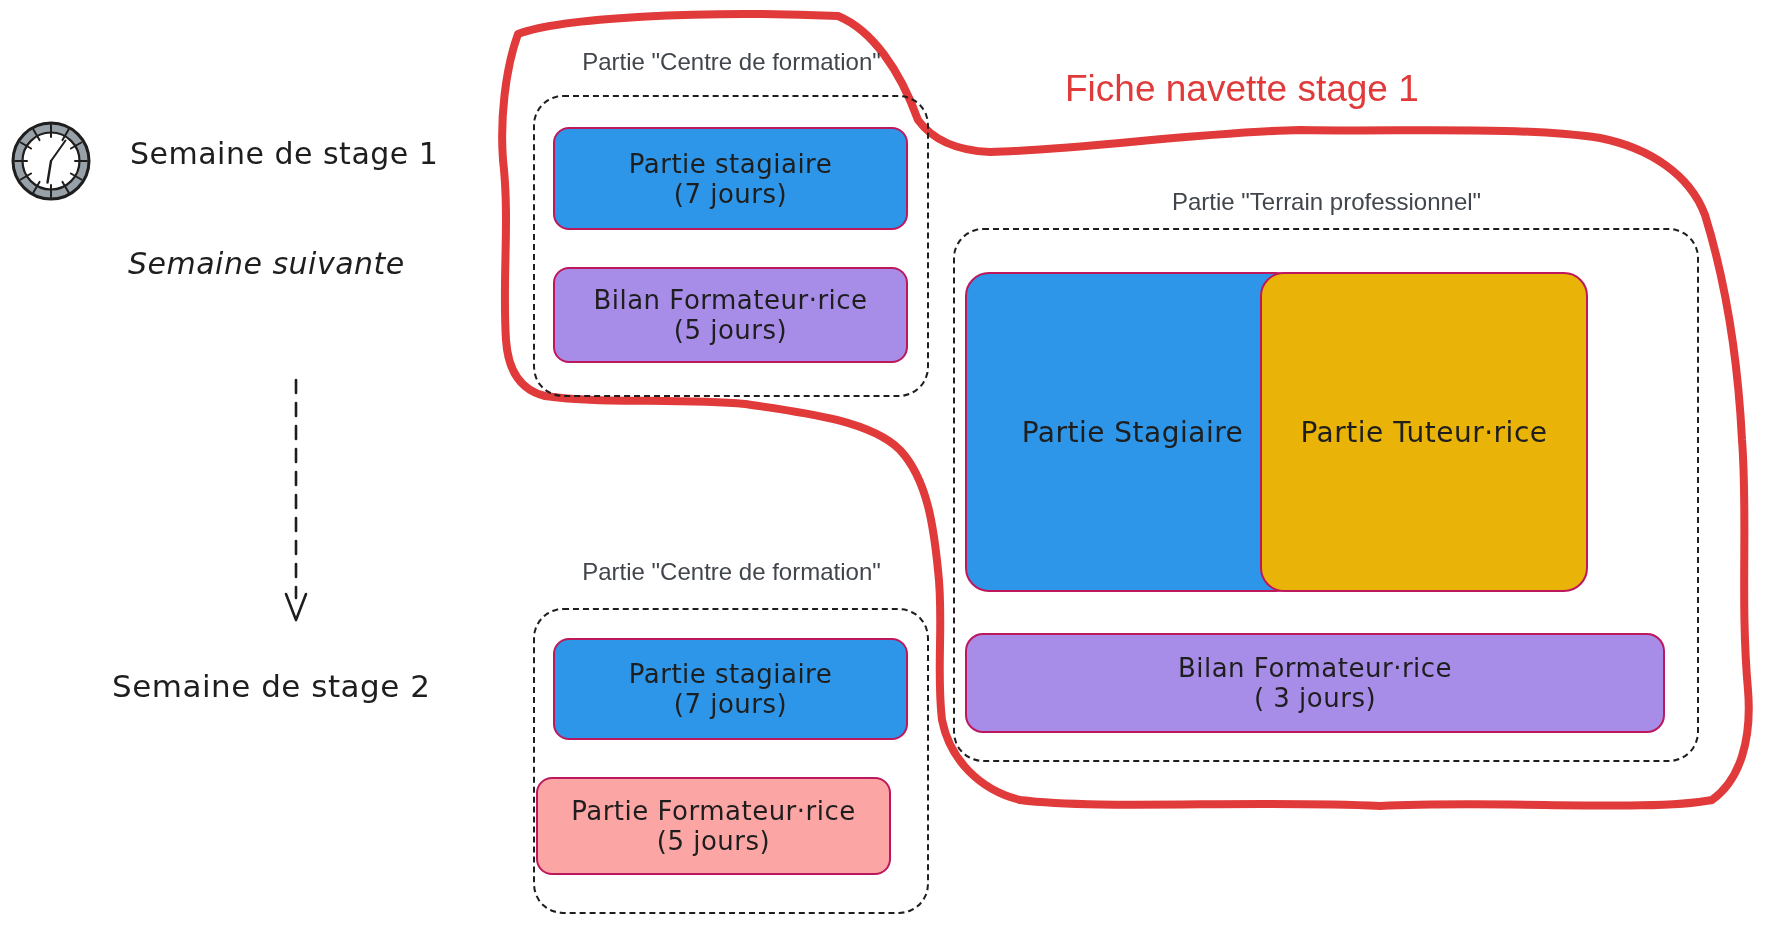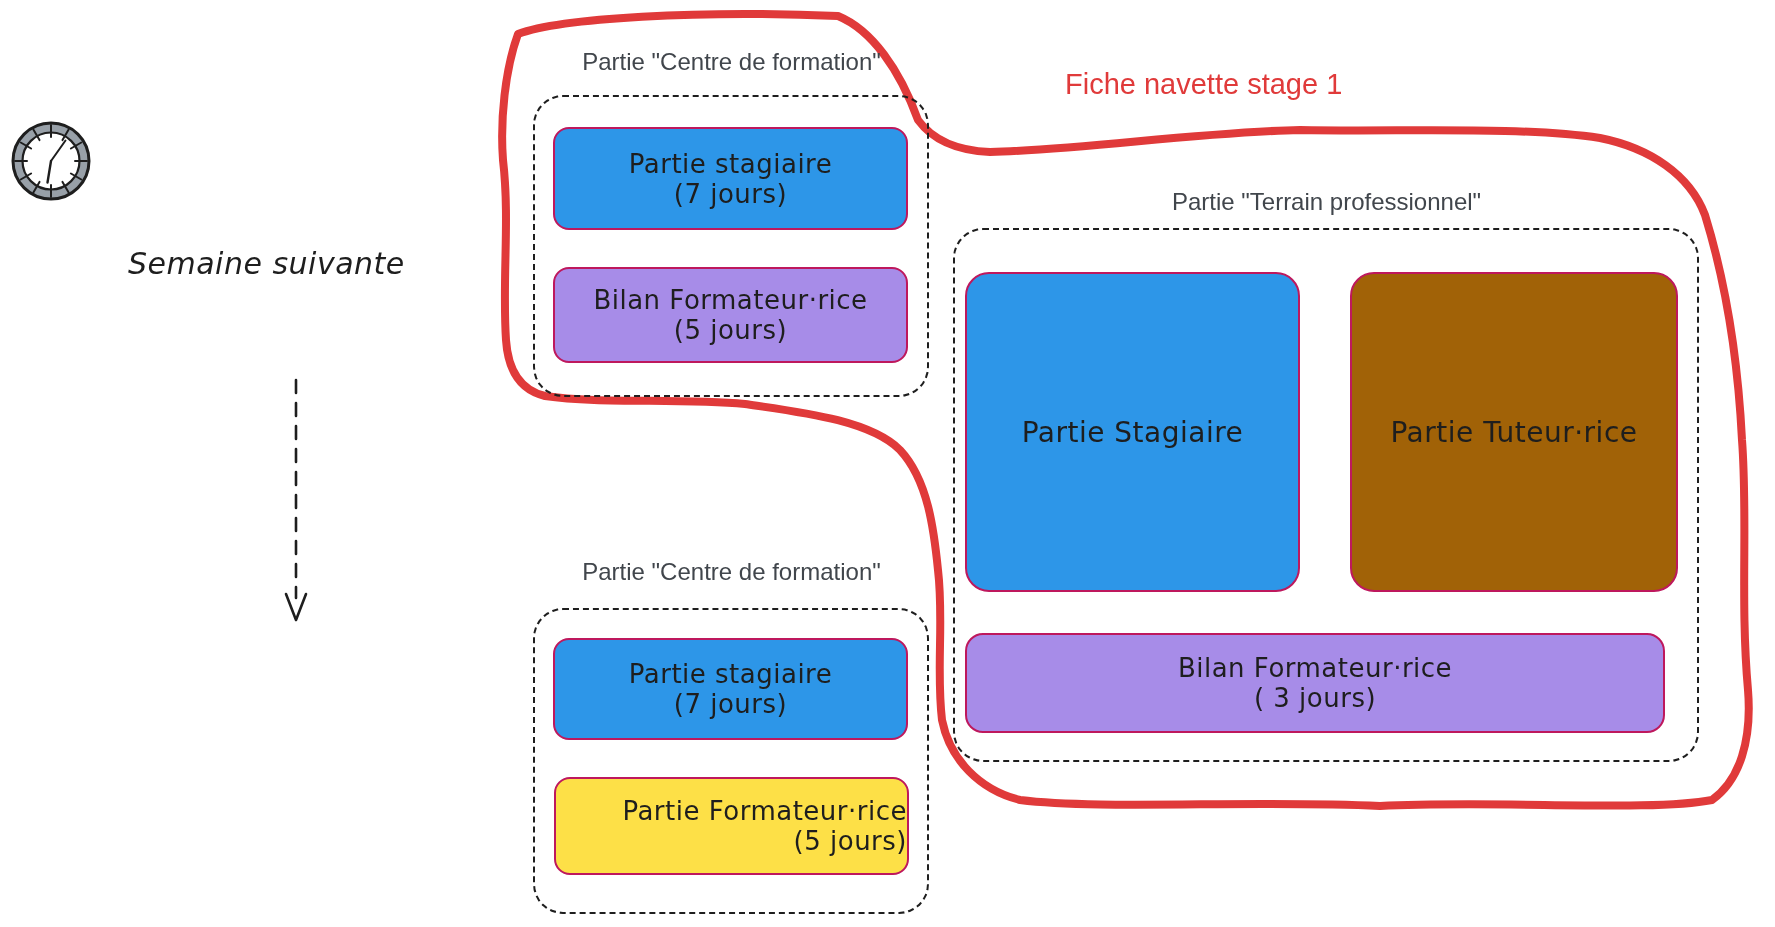--- a/index.html
+++ b/index.html
@@ -34,21 +34,21 @@
   
   .box{
     border:2px solid #be185d;
     display:flex;flex-direction:column;align-items:center;justify-content:center;
     text-align:center;
   }
   .small-box{border-radius:16px;font-size:26px;}
   .big-box{border-radius:24px;font-size:28px;}
   .wide-box{border-radius:18px;font-size:26px;}
   .title{
-    font-size:29px;
+    font-size:37px;
     white-space:nowrap;
     font-weight:400;
   }
 </style>
 </head>
 <body>
 
 <div id="canvas">
 
   <svg class="abs" style="left:0;top:0;" width="1775" height="927" viewBox="0 0 1775 927">
@@ -90,30 +90,32 @@
       <line x1="9" y1="47" x2="21" y2="47"></line>
       <line x1="14.7" y1="28.5" x2="25.1" y2="34.5"></line>
       <line x1="27.5" y1="15.7" x2="33.5" y2="26.1"></line>
     </g>
     <g stroke="#1e1e1e" stroke-linecap="round" fill="none">
       <line x1="45" y1="47" x2="59.5" y2="26.5" stroke-width="2"></line>
       <line x1="45" y1="47" x2="41.5" y2="68.5" stroke-width="2.4"></line>
     </g>
   </svg>
 
+  <div class="abs hand timeline-text" style="left:130px;top:134px;">Semaine de stage 1</div>
 
   <div class="abs hand timeline-text" style="left:128px;top:244px;font-style:italic;">
     <div>Semaine suivante</div>
   </div>
 
   <svg class="abs" style="left:278px;top:376px;" width="36" height="250" viewBox="0 0 36 250">
     <line x1="18" y1="4" x2="18" y2="222" stroke="#1e1e1e" stroke-width="2.6" stroke-dasharray="13 10" stroke-linecap="round"></line>
     <path d="M 8 218 L 18 244 L 28 218" fill="none" stroke="#1e1e1e" stroke-width="2.6" stroke-linecap="round" stroke-linejoin="round"></path>
   </svg>
 
+  <div class="abs hand timeline-text" style="left:112px;top:666px;font-size:31px;">Semaine de stage 2</div>
 
   <div class="abs title" style="left: 1065px; top: 68px; color: rgb(224, 58, 58);">Fiche navette stage 1</div>
 
   <div class="abs group-label" style="left:533px;top:48px;width:397px;">Partie "Centre de formation"</div>
 
   <div class="abs group" style="left:533px;top:95px;width:392px;height:298px;"></div>
 
   <div class="abs box small-box hand" style="left: 553px; top: 127px; width: 351px; height: 99px; background-color: rgb(45, 150, 232);">
     <span>Partie stagiaire</span>
     <span>(7 jours)</span>
@@ -125,36 +127,36 @@
   </div>
 
   <div class="abs group-label" style="left:953px;top:188px;width:747px;">Partie "Terrain professionnel"</div>
 
   <div class="abs group" style="left:953px;top:228px;width:742px;height:530px;"></div>
 
   <div class="abs box big-box hand" style="left: 965px; top: 272px; width: 331px; height: 316px; background-color: rgb(45, 150, 232);">
     <span>Partie Stagiaire</span>
   </div>
 
-  <div class="abs box big-box hand" style="left: 1350px; top: 272px; width: 324px; height: 316px; background-color: #a16207;">
+  <div class="abs box big-box hand" style="left: 1260px; top: 272px; width: 324px; height: 316px; background-color: #eab308;">
     <span>Partie Tuteur·rice</span>
   </div>
 
   <div class="abs box wide-box hand" style="left: 965px; top: 633px; width: 696px; height: 96px; background-color: rgb(167, 140, 232);">
     <span>Bilan Formateur·rice</span>
     <span>( 3 jours)</span>
   </div>
 
   <div class="abs group-label" style="left:533px;top:558px;width:397px;">Partie "Centre de formation"</div>
 
   <div class="abs group" style="left:533px;top:608px;width:392px;height:302px;"></div>
 
   <div class="abs box small-box hand" style="left: 553px; top: 638px; width: 351px; height: 98px; background-color: rgb(45, 150, 232);">
     <span>Partie stagiaire</span>
     <span>(7 jours)</span>
   </div>
 
-  <div class="abs box small-box hand" style="left: 554px; top: 777px; width: 351px; height: 94px; background-color: #fde047; align-items: flex-end;">
+  <div class="abs box small-box hand" style="left: 536px; top: 777px; width: 351px; height: 94px; background-color: #fca5a5;">
     <span>Partie Formateur·rice</span>
     <span>(5 jours)</span>
   </div>
 
 </div>
 
 </body></html>

